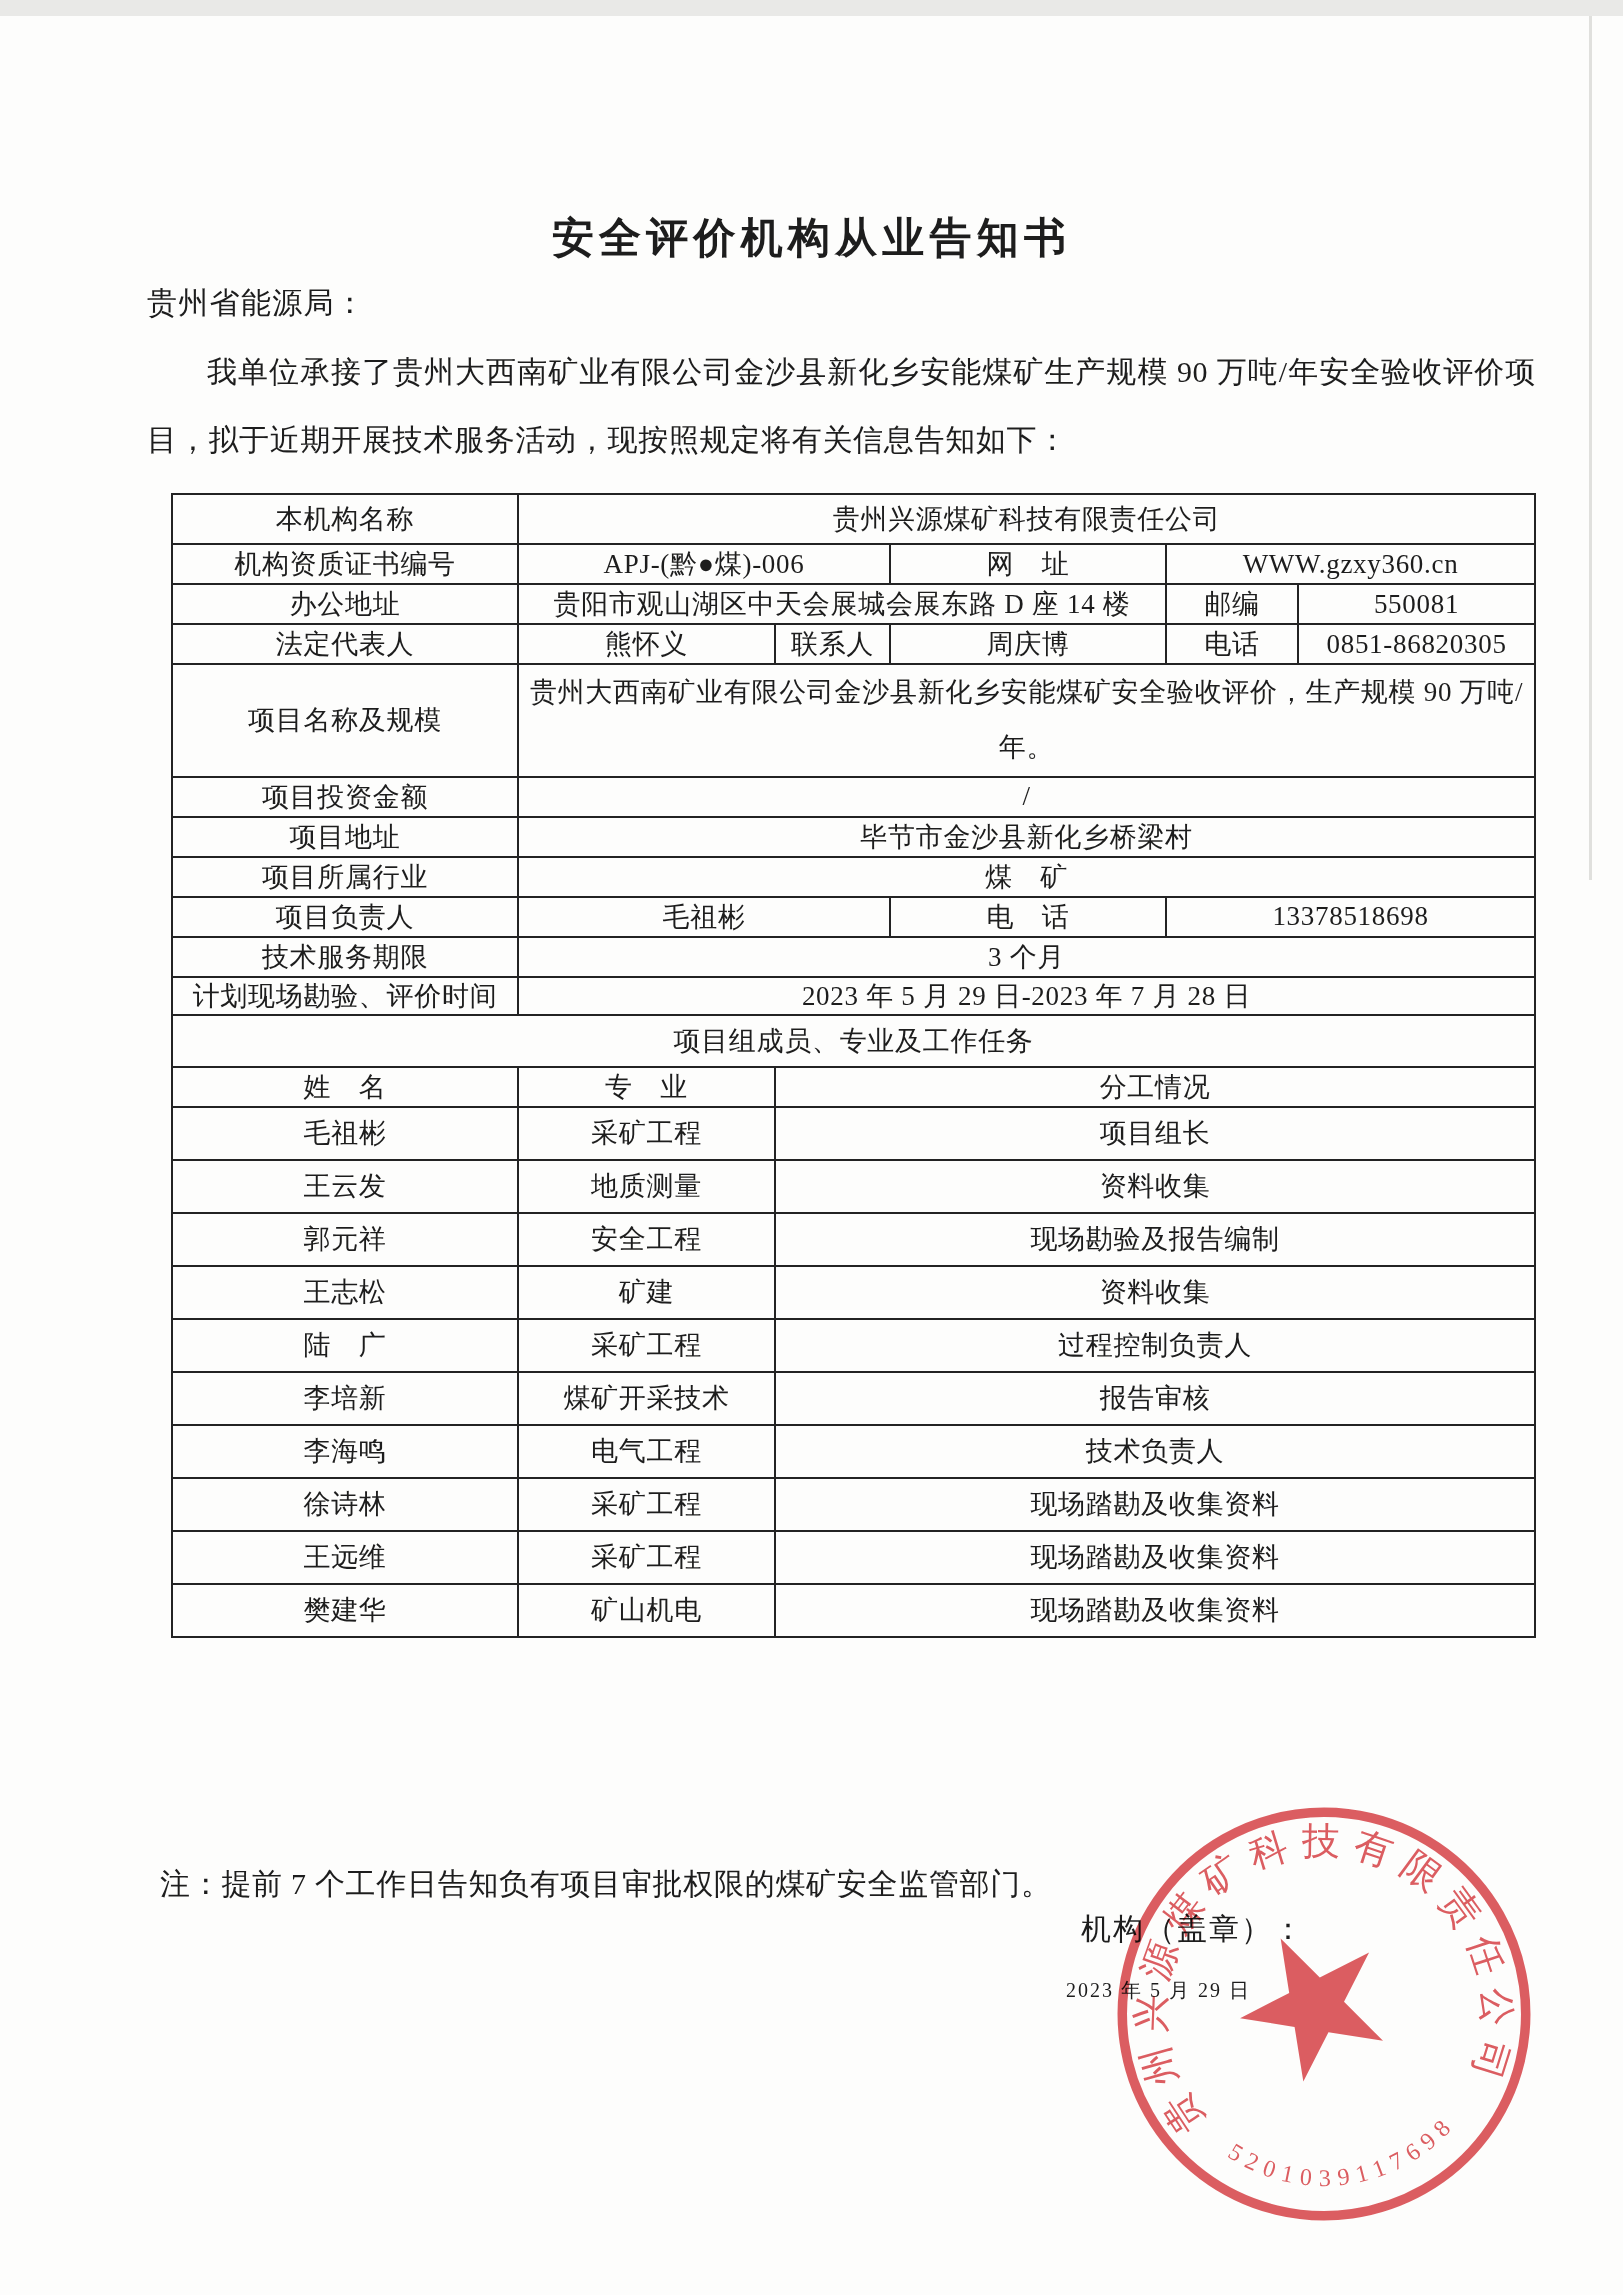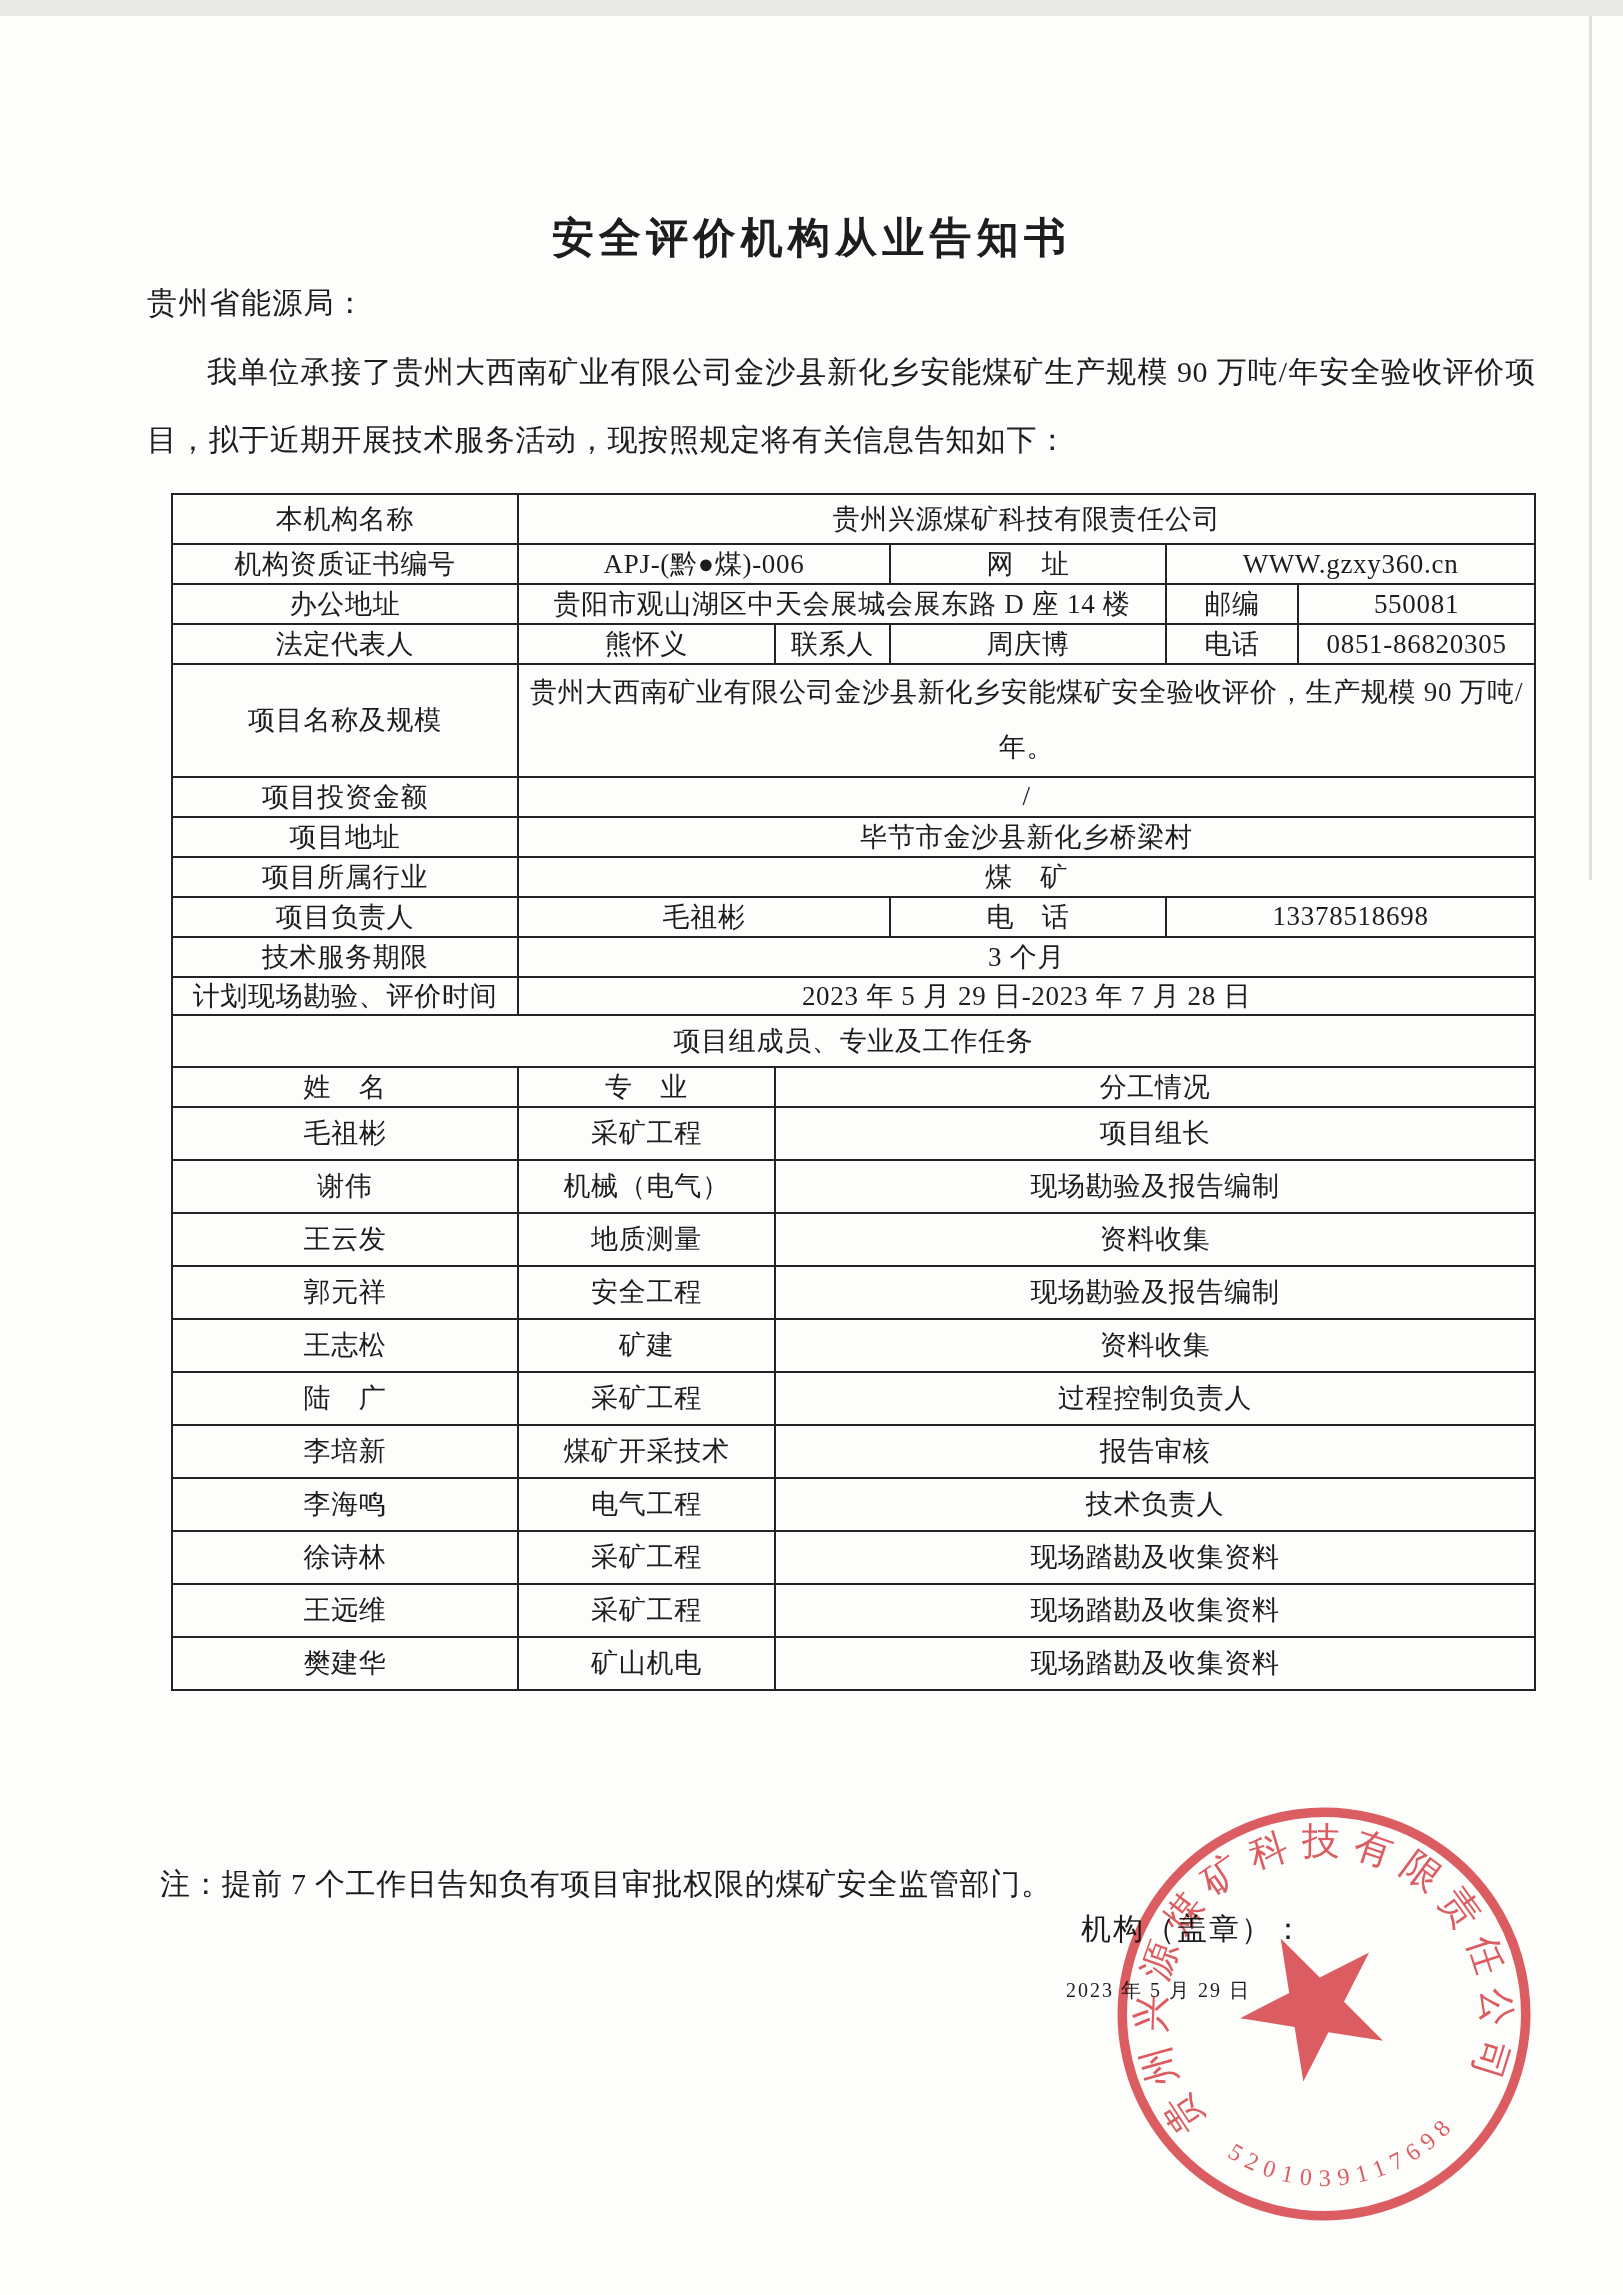--- a/index.html
+++ b/index.html
@@ -146,25 +146,20 @@
       </tr>
       <tr class="h80">
         <td>姓　名</td>
         <td>专　业</td>
         <td colspan="4">分工情况</td>
       </tr>
       <tr class="h81">
         <td>毛祖彬</td>
         <td>采矿工程</td>
         <td colspan="4">项目组长</td>
-      </tr>
-      <tr class="h81">
-        <td>谢伟</td>
-        <td>机械（电气）</td>
-        <td colspan="4">现场勘验及报告编制</td>
       </tr>
       <tr class="h81">
         <td>王云发</td>
         <td>地质测量</td>
         <td colspan="4">资料收集</td>
       </tr>
       <tr class="h81">
         <td>郭元祥</td>
         <td>安全工程</td>
         <td colspan="4">现场勘验及报告编制</td>

